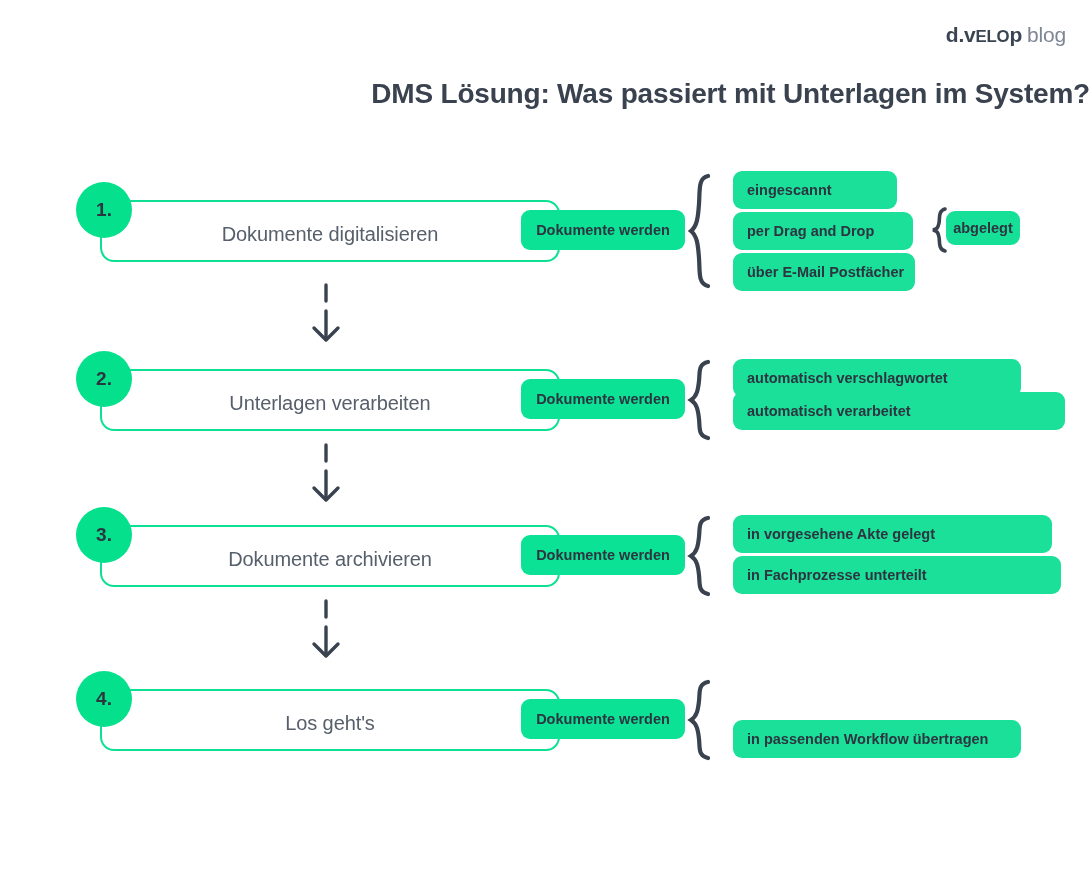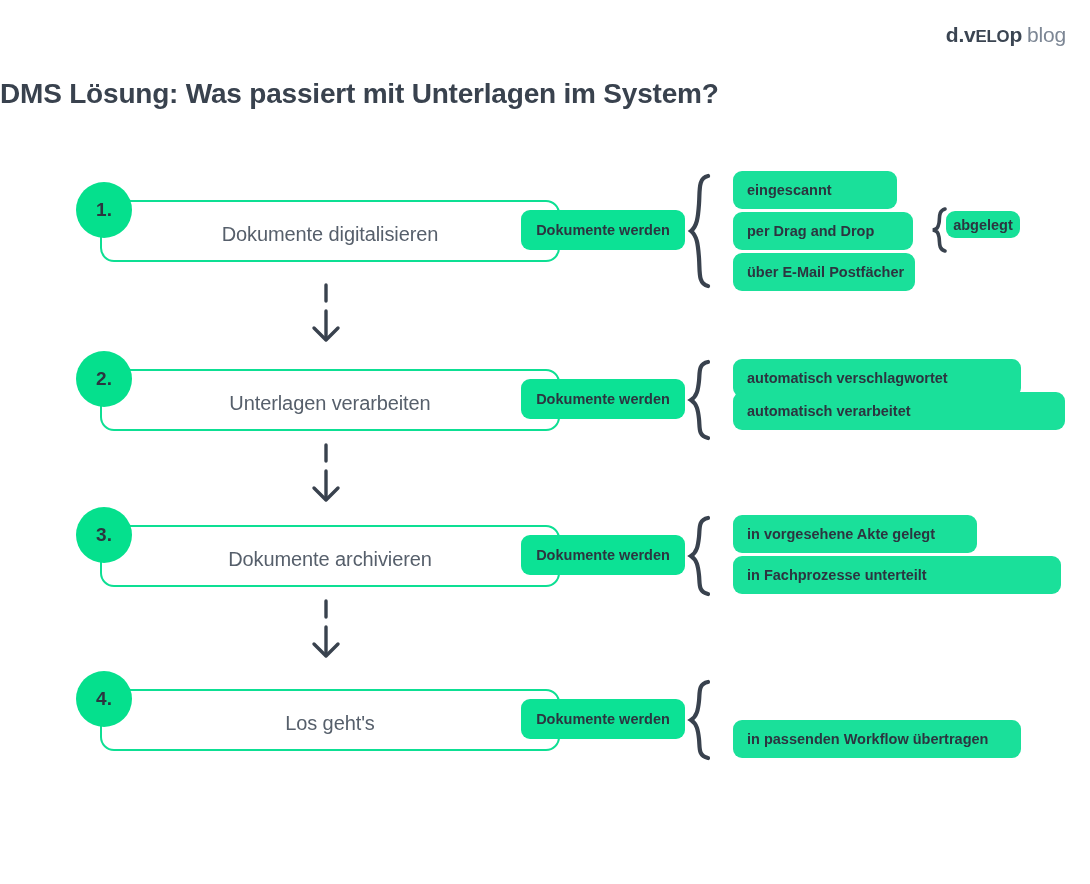--- a/index.html
+++ b/index.html
@@ -40,21 +40,21 @@
     color: #7c8694;
     margin-left: 5px;
   }
 
   
   .title {
     position: absolute;
     top: 78px;
     left: 0;
     width: 1090px;
-    text-align: left;
+    text-align: right;
     font-size: 28px;
     font-weight: bold;
     color: #39424e;
     letter-spacing: -0.2px;
     white-space: nowrap;
   }
 
   
   .flow {
     position: absolute;
@@ -158,21 +158,21 @@
     position: absolute;
     border-radius: 9px;
     background: #16e098;
     display: flex;
     align-items: center;
     justify-content: center;
     font-size: 14.5px;
     font-weight: bold;
     color: #2c3540;
     white-space: nowrap;
-    height: 27px;
+    height: 34px;
   }
 
   
   .arrow {
     position: absolute;
     left: 303px;
     width: 46px;
     height: 68px;
   }
 </style>
@@ -256,21 +256,21 @@
   </div>
   <div class="step-circle" style="top:507px;">
     <span>3.</span>
   </div>
   <div class="werden-pill" style="top:535px;">
     <span>Dokumente werden</span>
   </div>
   <svg class="brace" style="left:688px; top:514px;" width="28" height="84" viewBox="0 0 28 84">
     <path d="M20 4 C10 6, 12 14, 11 23 C10 32, 9 38, 3 42 C9 46, 10 52, 11 61 C12 70, 10 78, 20 80" fill="none" stroke="#39424e" stroke-width="4.2" stroke-linecap="round"></path>
   </svg>
-  <div class="opt-pill" style="left:733px; top:515px; width:244px;">
+  <div class="opt-pill" style="left:733px; top:515px; width:319px;">
     <span>in vorgesehene Akte gelegt</span>
   </div>
   <div class="opt-pill" style="left:733px; top:556px; width:328px;">
     <span>in Fachprozesse unterteilt</span>
   </div>
 
   <svg class="arrow" style="top:599px;">
     <line x1="23" y1="2" x2="23" y2="18" stroke="#39424e" stroke-width="3.4" stroke-linecap="round"></line>
     <line x1="23" y1="28" x2="23" y2="56" stroke="#39424e" stroke-width="3.4" stroke-linecap="round"></line>
     <polyline points="11,45 23,57 35,45" fill="none" stroke="#39424e" stroke-width="3.4" stroke-linecap="round" stroke-linejoin="round"></polyline>

